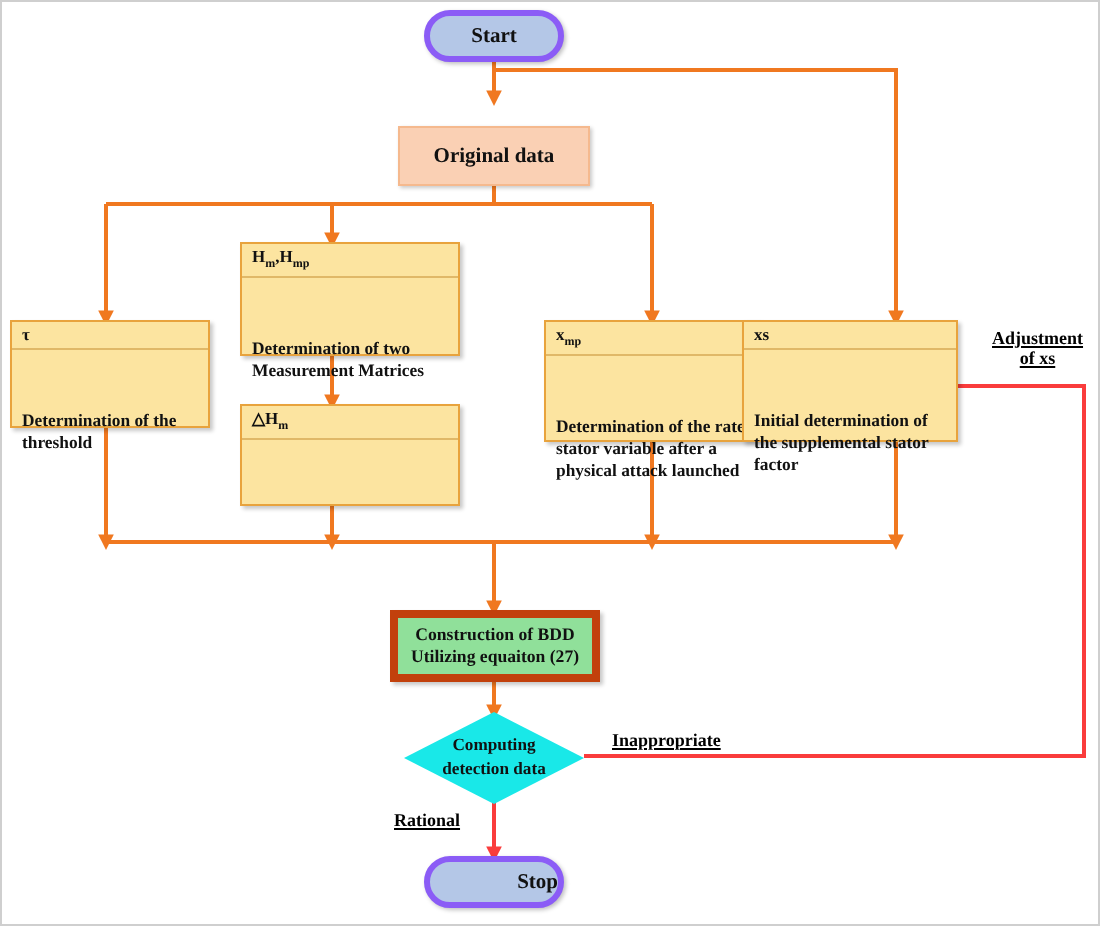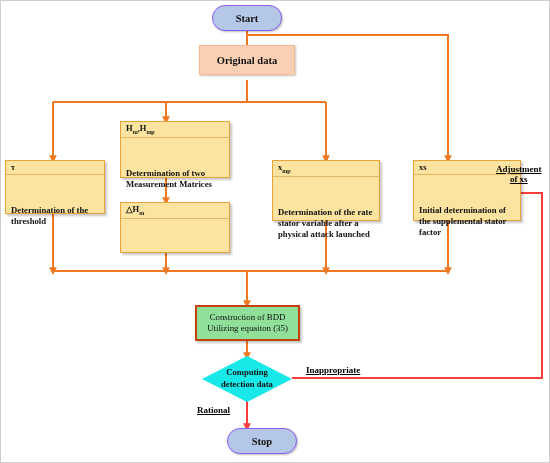--- a/index.html
+++ b/index.html
@@ -4,21 +4,21 @@
 <style>
   html,body{margin:0;padding:0;background:#ffffff;}
   body{font-family:"Liberation Serif", serif;}
   #canvas{position:relative;width:550px;height:463px;background:#fff;overflow:hidden;border:1px solid #cfcfcf;box-sizing:border-box;}
   #wires{position:absolute;left:0;top:0;width:550px;height:463px;}
 
   .node{position:absolute;box-sizing:border-box;}
 
   
   .pill{
-    background:#b4c7e7;border:1px solid #8b5cf6;border-radius:14px;
+    background:#b4c7e7;border:3px solid #8b5cf6;border-radius:14px;
     display:flex;align-items:center;justify-content:center;
     font-weight:bold;font-size:10.5px;color:#111;
     box-shadow:1px 1px 2px rgba(0,0,0,.25);
   }
 
   
   .peach{
     background:#fad0b4;border:1px solid #f5b98e;
     display:flex;align-items:center;justify-content:center;
     font-weight:bold;font-size:10.5px;color:#111;
@@ -37,24 +37,24 @@
   }
   .ybox .hdr sub{font-size:6px;}
   .ybox .body{
     font-weight:bold;font-size:8.7px;color:#111;line-height:1.22;
     padding:2px 4px 2px 5px;
     margin-top:28px;
   }
 
   
   .green{
-    background:#90e09a;border:2px solid #c2410c;
+    background:#90e09a;border:4px solid #c2410c;
     box-shadow:1.5px 1.5px 2px rgba(0,0,0,.22);
     display:flex;flex-direction:column;align-items:center;justify-content:center;
-    font-weight:normal;font-size:8.8px;color:#111;line-height:1.3;text-align:center;
+    font-weight:bold;font-size:8.8px;color:#111;line-height:1.3;text-align:center;
   }
 
   
   .diamond{
     background:#19e8e8;
     clip-path:polygon(50% 0, 100% 50%, 50% 100%, 0 50%);
     display:flex;align-items:center;justify-content:center;
     text-align:center;font-weight:bold;font-size:8.6px;color:#111;line-height:1.35;
   }
 
@@ -114,21 +114,21 @@
       <path d="M246,400 L246,426" marker-end="url(#ah-r)"></path>
 
       <path d="M291,377 L541,377 L541,192 L472,192" marker-end="url(#ah-r)"></path>
     </g>
   </svg>
 
   <div class="node pill" style="left:211px;top:4px;width:70px;height:26px;">
     <span>Start</span>
   </div>
 
-  <div class="node peach" style="left:198px;top:44px;width:96px;height:30px;justify-content:center;">
+  <div class="node peach" style="left:198px;top:62px;width:96px;height:30px;justify-content:center;">
     <span>Original data</span>
   </div>
 
   <div class="node ybox" style="left:4px;top:159px;width:100px;height:54px;">
     <div class="hdr">τ</div>
     <div class="body">Determination of the threshold</div>
   </div>
 
   <div class="node ybox" style="left:119px;top:120px;width:110px;height:57px;">
     <div class="hdr">
@@ -143,38 +143,38 @@
     </div>
   </div>
 
   <div class="node ybox" style="left:271px;top:159px;width:108px;height:61px;">
     <div class="hdr">
       <span>x</span><sub>mp</sub>
     </div>
     <div class="body">Determination of the rate stator variable after a physical attack launched</div>
   </div>
 
-  <div class="node ybox" style="left:412px;top:159px;width:108px;height:61px;">
+  <div class="node ybox" style="left:370px;top:159px;width:108px;height:61px;">
     <div class="hdr">xs</div>
     <div class="body">Initial determination of the supplemental stator factor</div>
   </div>
 
   <div class="node green" style="left:194px;top:304px;width:105px;height:36px;">
     <div>Construction of BDD</div>
-    <div>Utilizing equaiton (35)</div>
+    <div>Utilizing equaiton (27)</div>
   </div>
 
   <div class="node diamond" style="left:201px;top:355px;width:90px;height:46px;">
     <div>
       <div>Computing</div>
       <div>detection data</div>
     </div>
   </div>
 
-  <div class="node pill" style="left:226px;top:427px;width:70px;height:26px;">
+  <div class="node pill" style="left:211px;top:427px;width:70px;height:26px;justify-content:flex-end;">
     <span>Stop</span>
   </div>
 
   <div class="flabel" style="left:289px;top:364px;margin-left:16px;">Inappropriate</div>
 
   <div class="flabel" style="left:196px;top:404px;">Rational</div>
 
   <div class="flabel center" style="left:495px;top:163px;">
     <div>Adjustment</div>
     <div>of xs</div>

